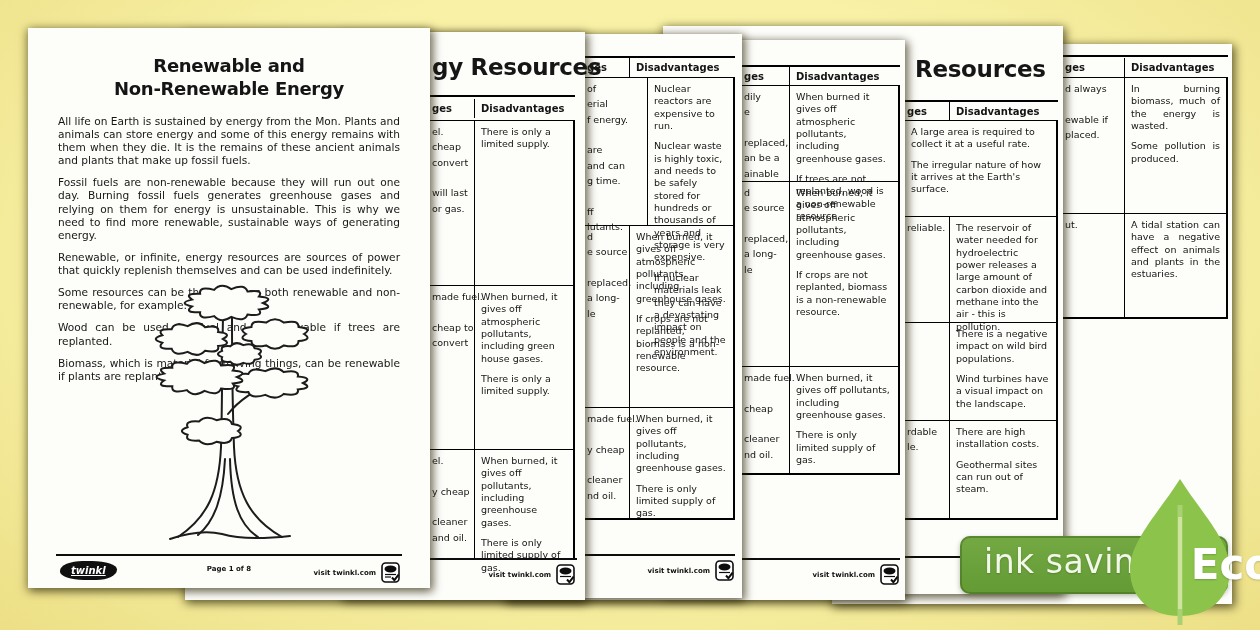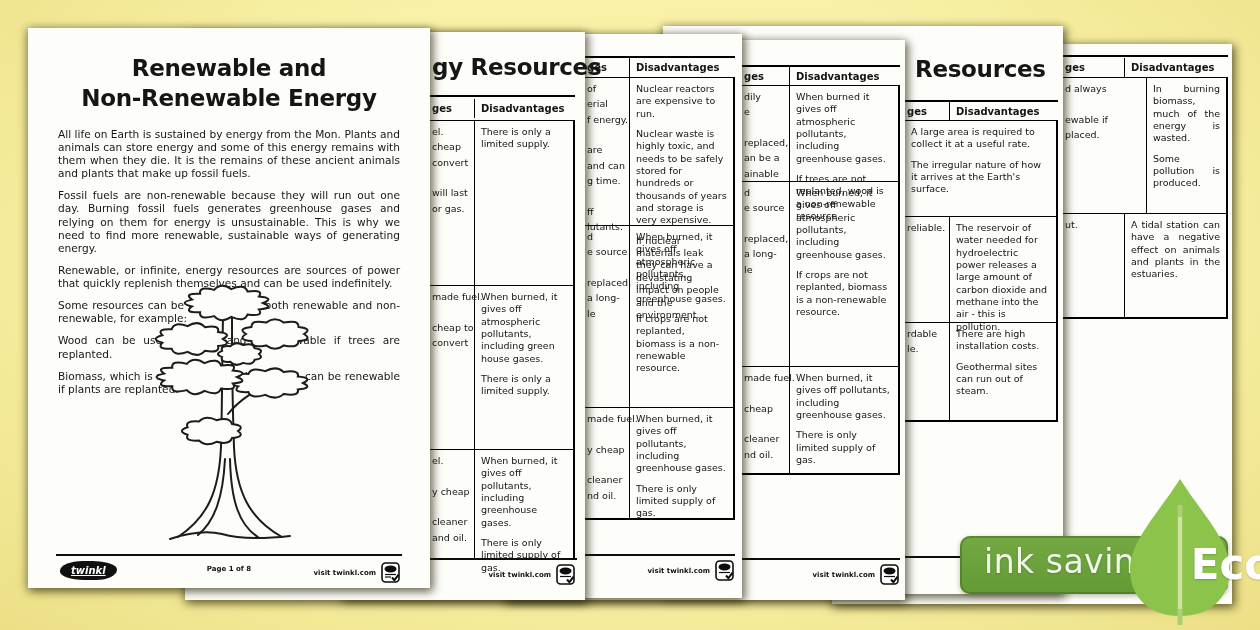--- a/index.html
+++ b/index.html
@@ -12,21 +12,21 @@
   .sheet{position:absolute;background:#fdfdfa;
          box-shadow:0 2px 9px 1px rgba(45,40,10,.55), 4px 3px 8px rgba(45,40,10,.35);}
   .s1{left:28px;top:28px;width:402px;height:560px;z-index:60;}
   .s2{left:185px;top:32px;width:400px;height:568px;z-index:50;}
   .s3{left:342px;top:34px;width:400px;height:564px;z-index:40;}
   .s4{left:505px;top:40px;width:400px;height:560px;z-index:30;}
   .s5{left:663px;top:26px;width:400px;height:568px;z-index:20;}
   .s6{left:832px;top:44px;width:400px;height:560px;z-index:10;}
 
   
-  .p1-title{margin:26px 10px 0;text-align:center;font-size:23px;line-height:1.3;
+  .p1-title{margin:26px 10px 0;text-align:center;font-size:18px;line-height:1.3;
             font-weight:800;color:#151515;letter-spacing:-.3px;}
   .p1-body{margin:14px 30px 0;color:#161616;}
   .p1-body p{margin:0 0 9px;font-size:10.6px;line-height:1.24;text-align:justify;}
   .tree{position:absolute;left:92px;top:250px;width:240px;height:268px;}
   .p1-foot{position:absolute;left:0;right:0;top:526px;height:34px;}
   .foot-rule{position:absolute;height:0;border-top:2.4px solid #0d0d0d;}
   .p1-foot .foot-rule{left:28px;right:28px;top:0;}
   .twinkl-logo{position:absolute;left:32px;top:7px;background:#101010;color:#fff;
          font-size:10px;font-weight:700;font-style:italic;padding:4px 11px;
          border-radius:55% 60% 50% 58% / 70% 62% 75% 60%;text-decoration:underline;}
@@ -179,21 +179,21 @@
     </div>
   </section>
 
   <section class="sheet s3">
     <div class="tbl" style="left: 243px; top: 22px; width: 150px;">
         <div class="trow thead" style="height:19px">
           <div class="tc tl" style="width:45px">ges</div>
           <div class="tc th2">Disadvantages</div>
         </div>
         <div class="trow" style="height:147px">
-          <div class="tc tl" style="width:45px">
+          <div class="tc tl" style="width:63px">
             <div class="frag">of</div>
             <div class="frag">erial</div>
             <div class="frag">f energy.</div>
             <div class="frag">&nbsp;</div>
             <div class="frag">are</div>
             <div class="frag">and can</div>
             <div class="frag">g time.</div>
             <div class="frag">&nbsp;</div>
             <div class="frag">ff</div>
             <div class="frag">lutants.</div>
@@ -321,41 +321,48 @@
         </div>
         <div class="trow" style="height:105px">
           <div class="tc tl" style="width:45px">
             <div class="frag">reliable.</div>
           </div>
           <div class="tc tr2">
             <p>The reservoir of water needed for hydroelectric power releases a large amount of carbon dioxide and methane into the air - this is pollution.</p>
           </div>
         </div>
         <div class="trow" style="height:97px">
+          <div class="tc tl" style="width:45px"></div>
+          <div class="tc tr2">
+            <p>There is a negative impact on wild bird populations.</p>
+            <p>Wind turbines have a visual impact on the landscape.</p>
+          </div>
+        </div>
+        <div class="trow" style="height:97px">
           <div class="tc tl" style="width:45px">
             <div class="frag">rdable</div>
             <div class="frag">le.</div>
           </div>
           <div class="tc tr2">
             <p>There are high installation costs.</p>
             <p>Geothermal sites can run out of steam.</p>
           </div>
         </div>
       </div>
     <div class="foot-rule" style="left:242px;top:530px;width:153px"></div>
   </section>
 
   <section class="sheet s6">
     <div class="tbl" style="left: 231px; top: 11px; width: 165px;">
         <div class="trow thead" style="height:20px">
           <div class="tc tl" style="width:62px">ges</div>
           <div class="tc th2">Disadvantages</div>
         </div>
         <div class="trow" style="height:135px">
-          <div class="tc tl" style="width:84px">
+          <div class="tc tl" style="width:62px">
             <div class="frag">d always</div>
             <div class="frag">&nbsp;</div>
             <div class="frag">ewable if</div>
             <div class="frag">placed.</div>
           </div>
           <div class="tc tr2 just">
             <p>In burning biomass, much of the energy is wasted.</p>
             <p>Some pollution is produced.</p>
           </div>
         </div>

